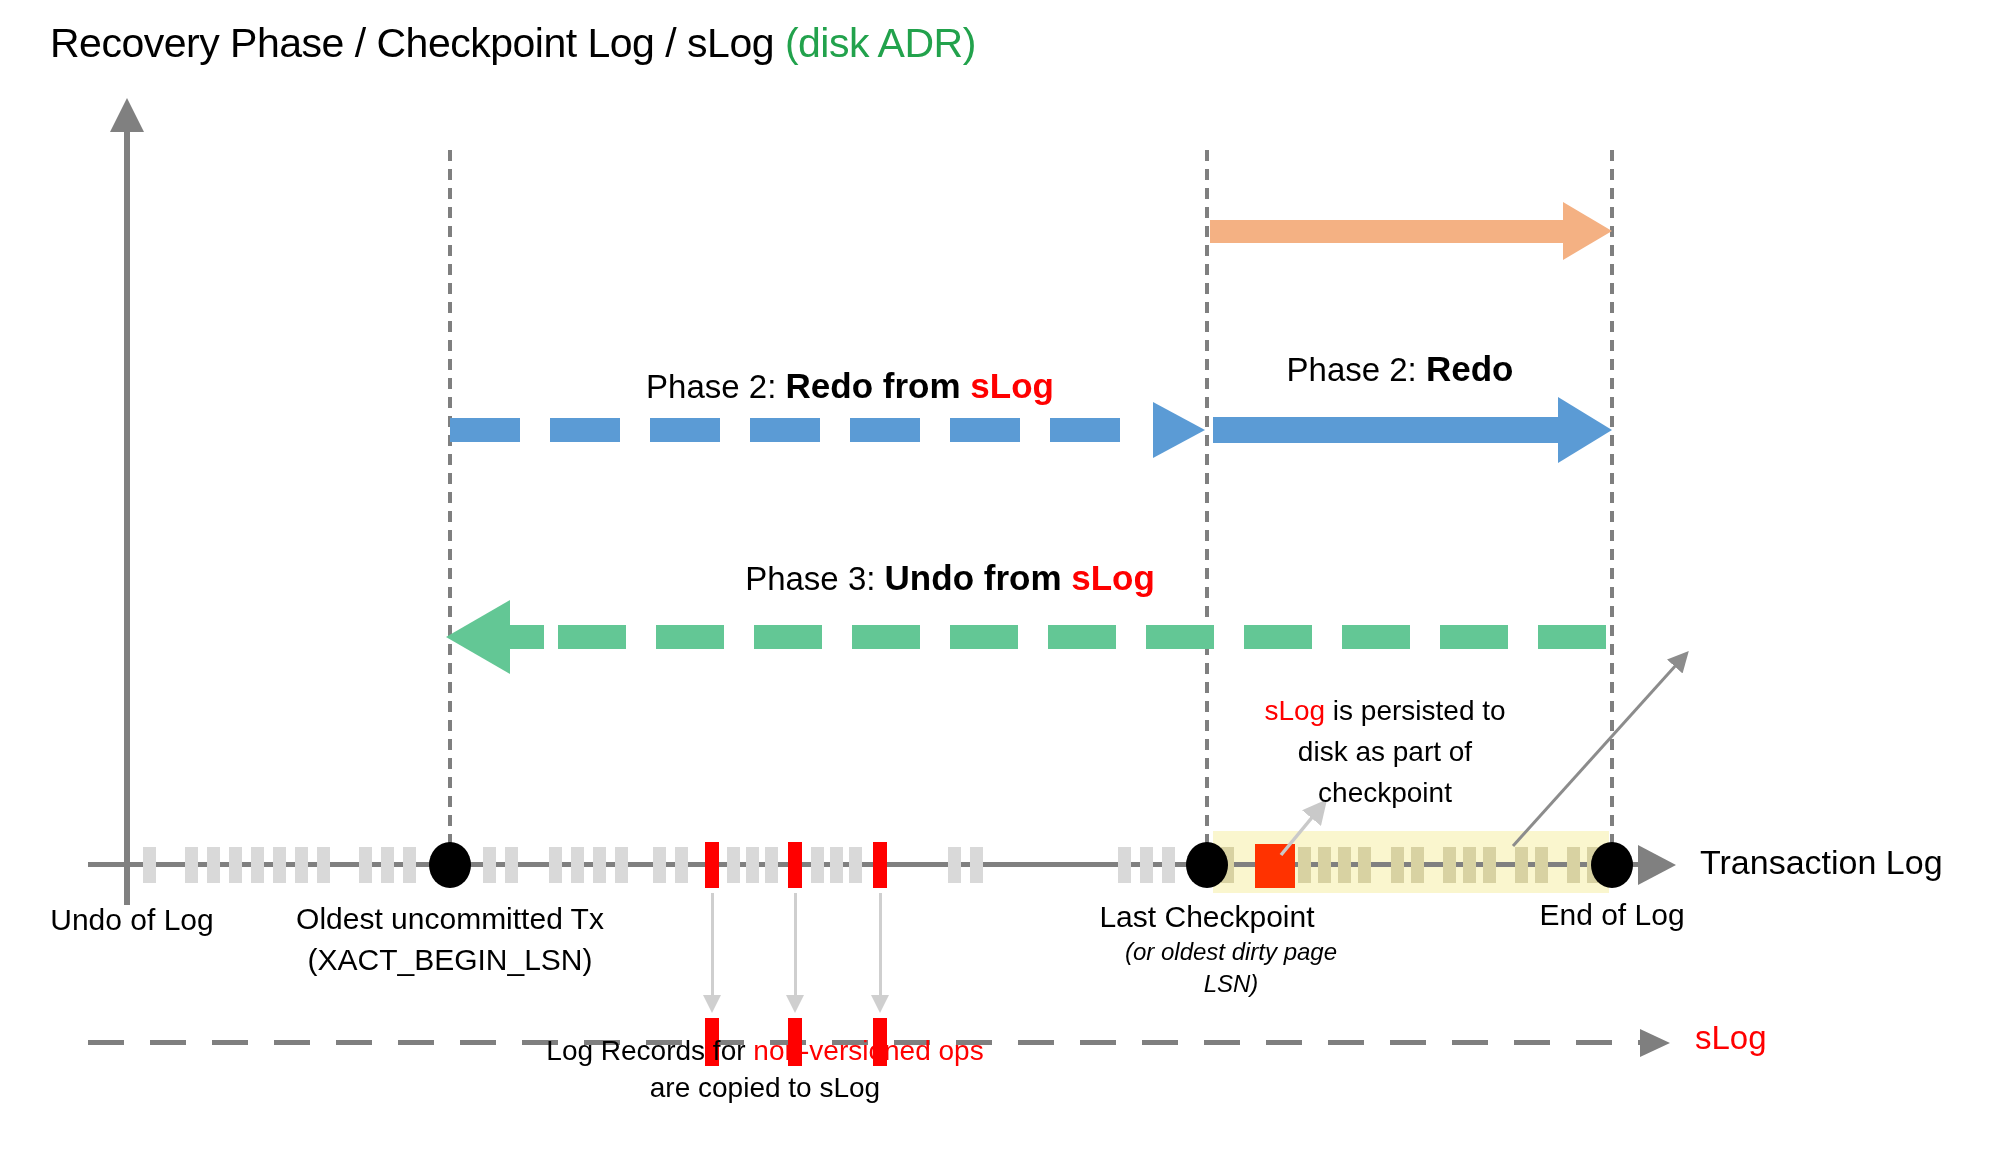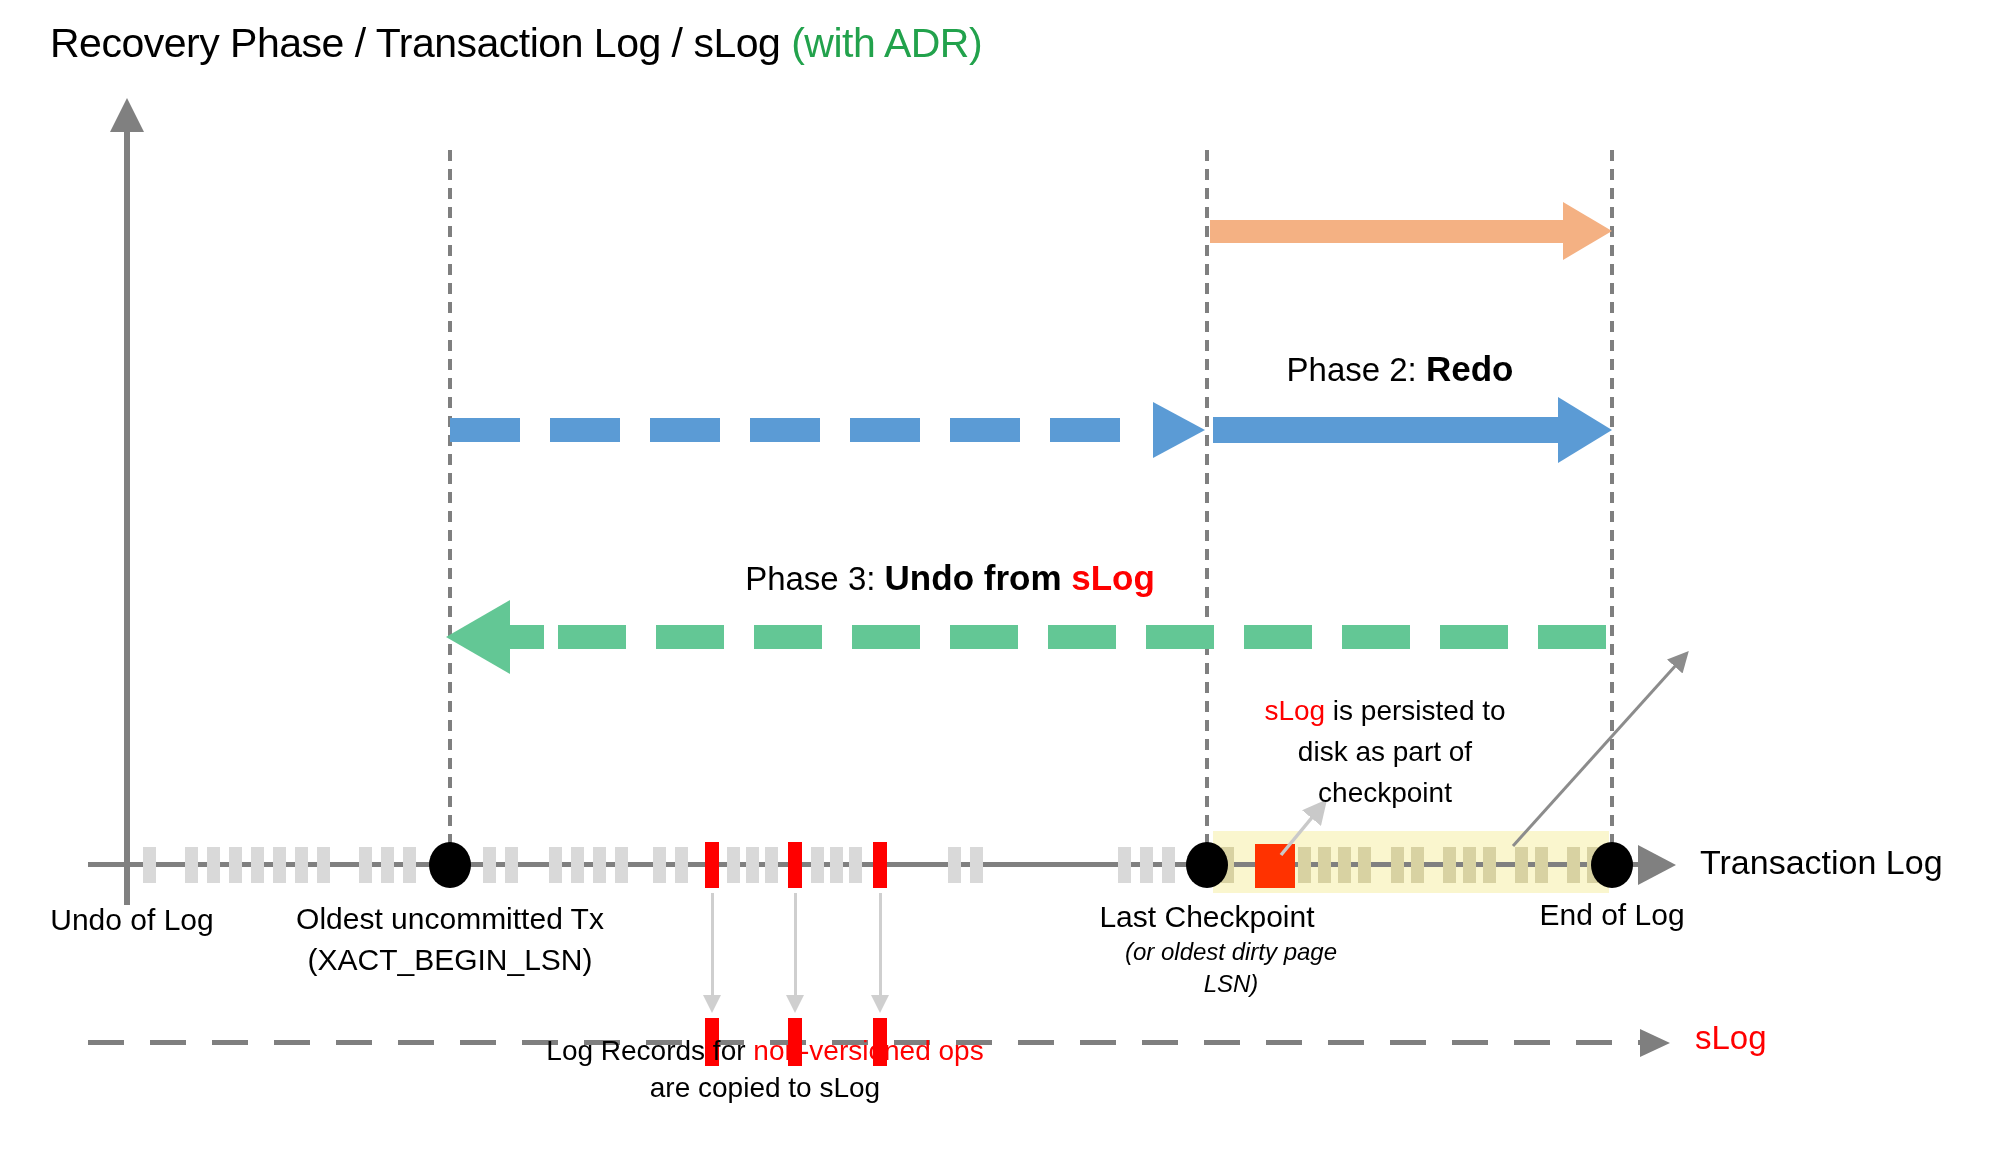--- a/index.html
+++ b/index.html
@@ -80,21 +80,21 @@
   .note-persist{left:1385px; top:690px; font-size:28px; line-height:41px;}
   .note-persist .r, .note-copy .r{color:var(--red);}
   .note-copy{left:765px; top:1032px; font-size:28px; line-height:37px;}
   .svg-overlay{position:absolute; left:0; top:0; z-index:6; pointer-events:none;}
 </style>
 </head>
 <body>
 
 <div id="stage">
 
-  <div class="title"><span>Recovery Phase / Transaction Log / sLog </span><span class="green">(with ADR)</span></div>
+  <div class="title"><span>Recovery Phase / Checkpoint Log / sLog </span><span class="green">(disk ADR)</span></div>
 
   <div class="yaxis-line"></div>
   <div class="yaxis-head"></div>
   <div class="band"></div>
   <div class="tl-line"></div>
   <div class="tl-head"></div>
 
   <div class="vdash oldest"></div>
   <div class="vdash checkpoint"></div>
   <div class="vdash end"></div>
@@ -102,20 +102,21 @@
   <div class="dot oldest"></div>
   <div class="dot checkpoint"></div>
   <div class="dot end"></div>
   <div class="cp-square"></div>
 
   <div class="p1-body"></div>
   <div class="p1-head"></div>
 
   <div class="p2d-dash"></div>
   <div class="p2d-head"></div>
+  <div class="lbl ph lbl-p2l"><span>Phase 2: </span><span class="b">Redo from </span><span class="b r">sLog</span></div>
 
   <div class="p2s-body"></div>
   <div class="p2s-head"></div>
   <div class="lbl ph lbl-p2r"><span>Phase 2: </span><span class="b">Redo</span></div>
 
   <div class="p3-head"></div>
   <div class="p3-stem"></div>
   <div class="p3-dash"></div>
   <div class="lbl ph lbl-p3"><span>Phase 3: </span><span class="b">Undo from </span><span class="b r">sLog</span></div>
 

